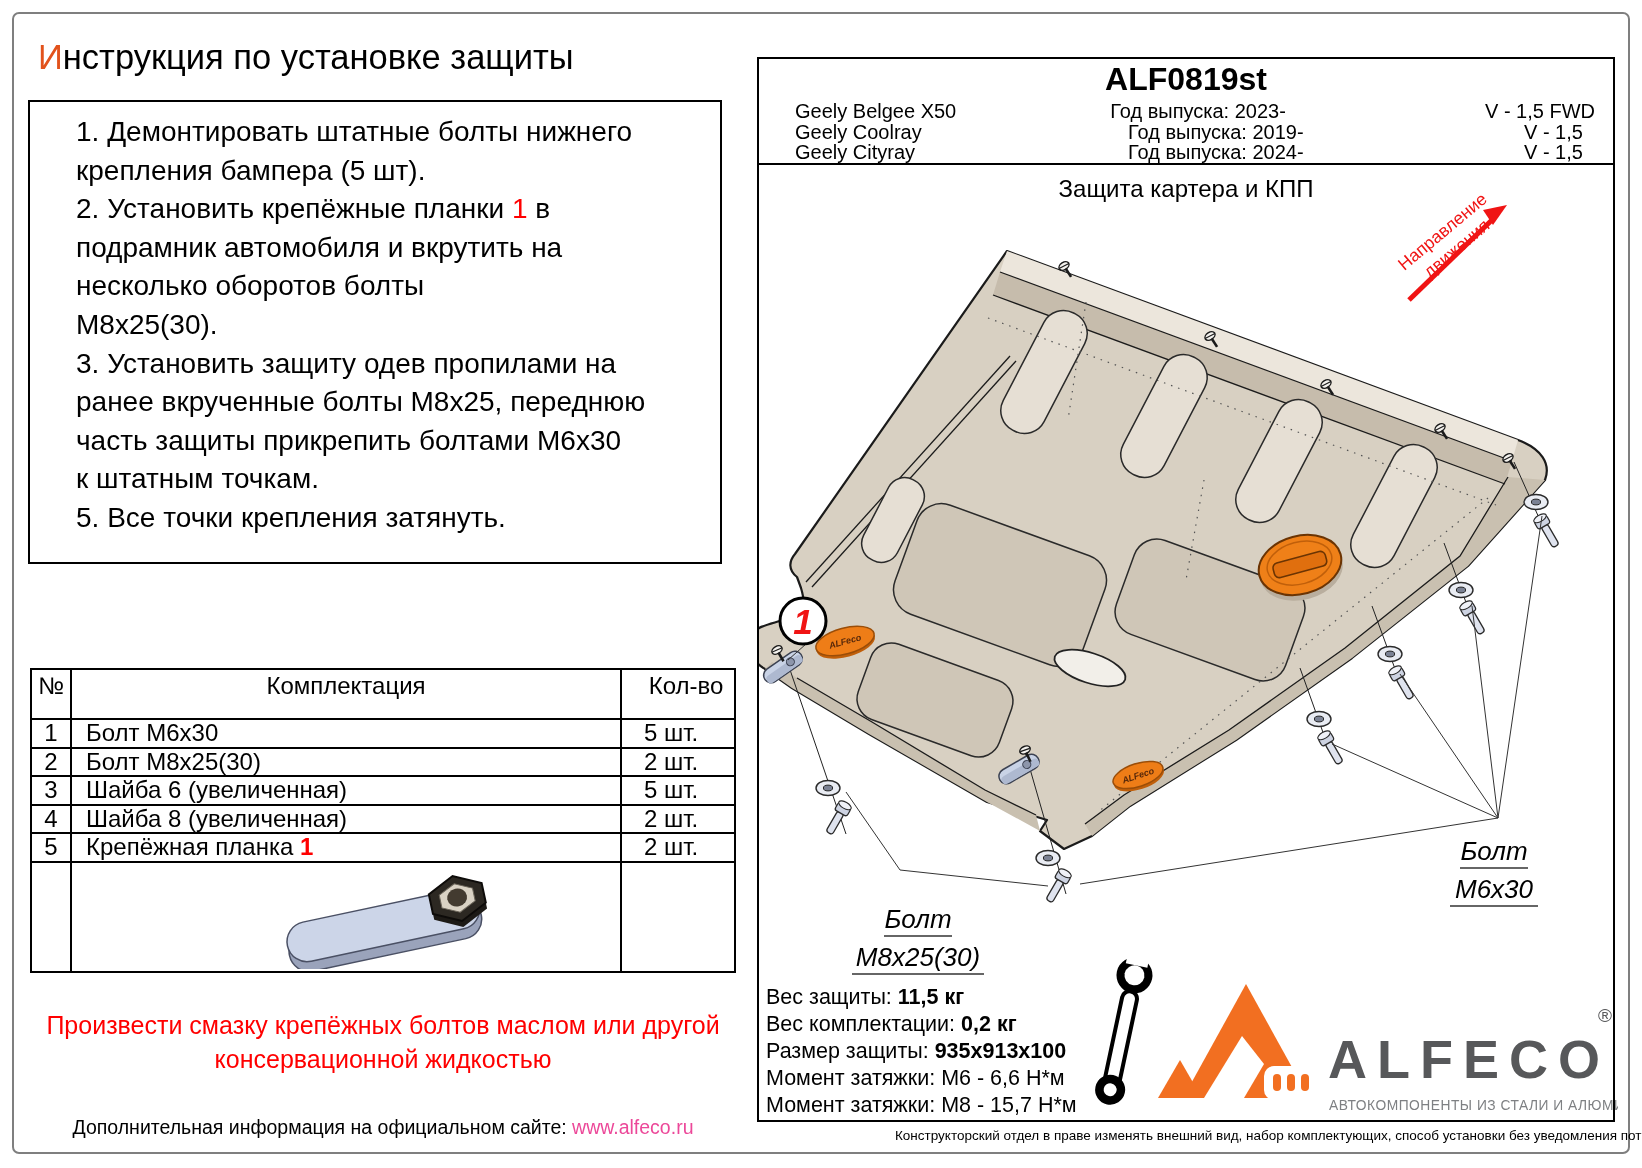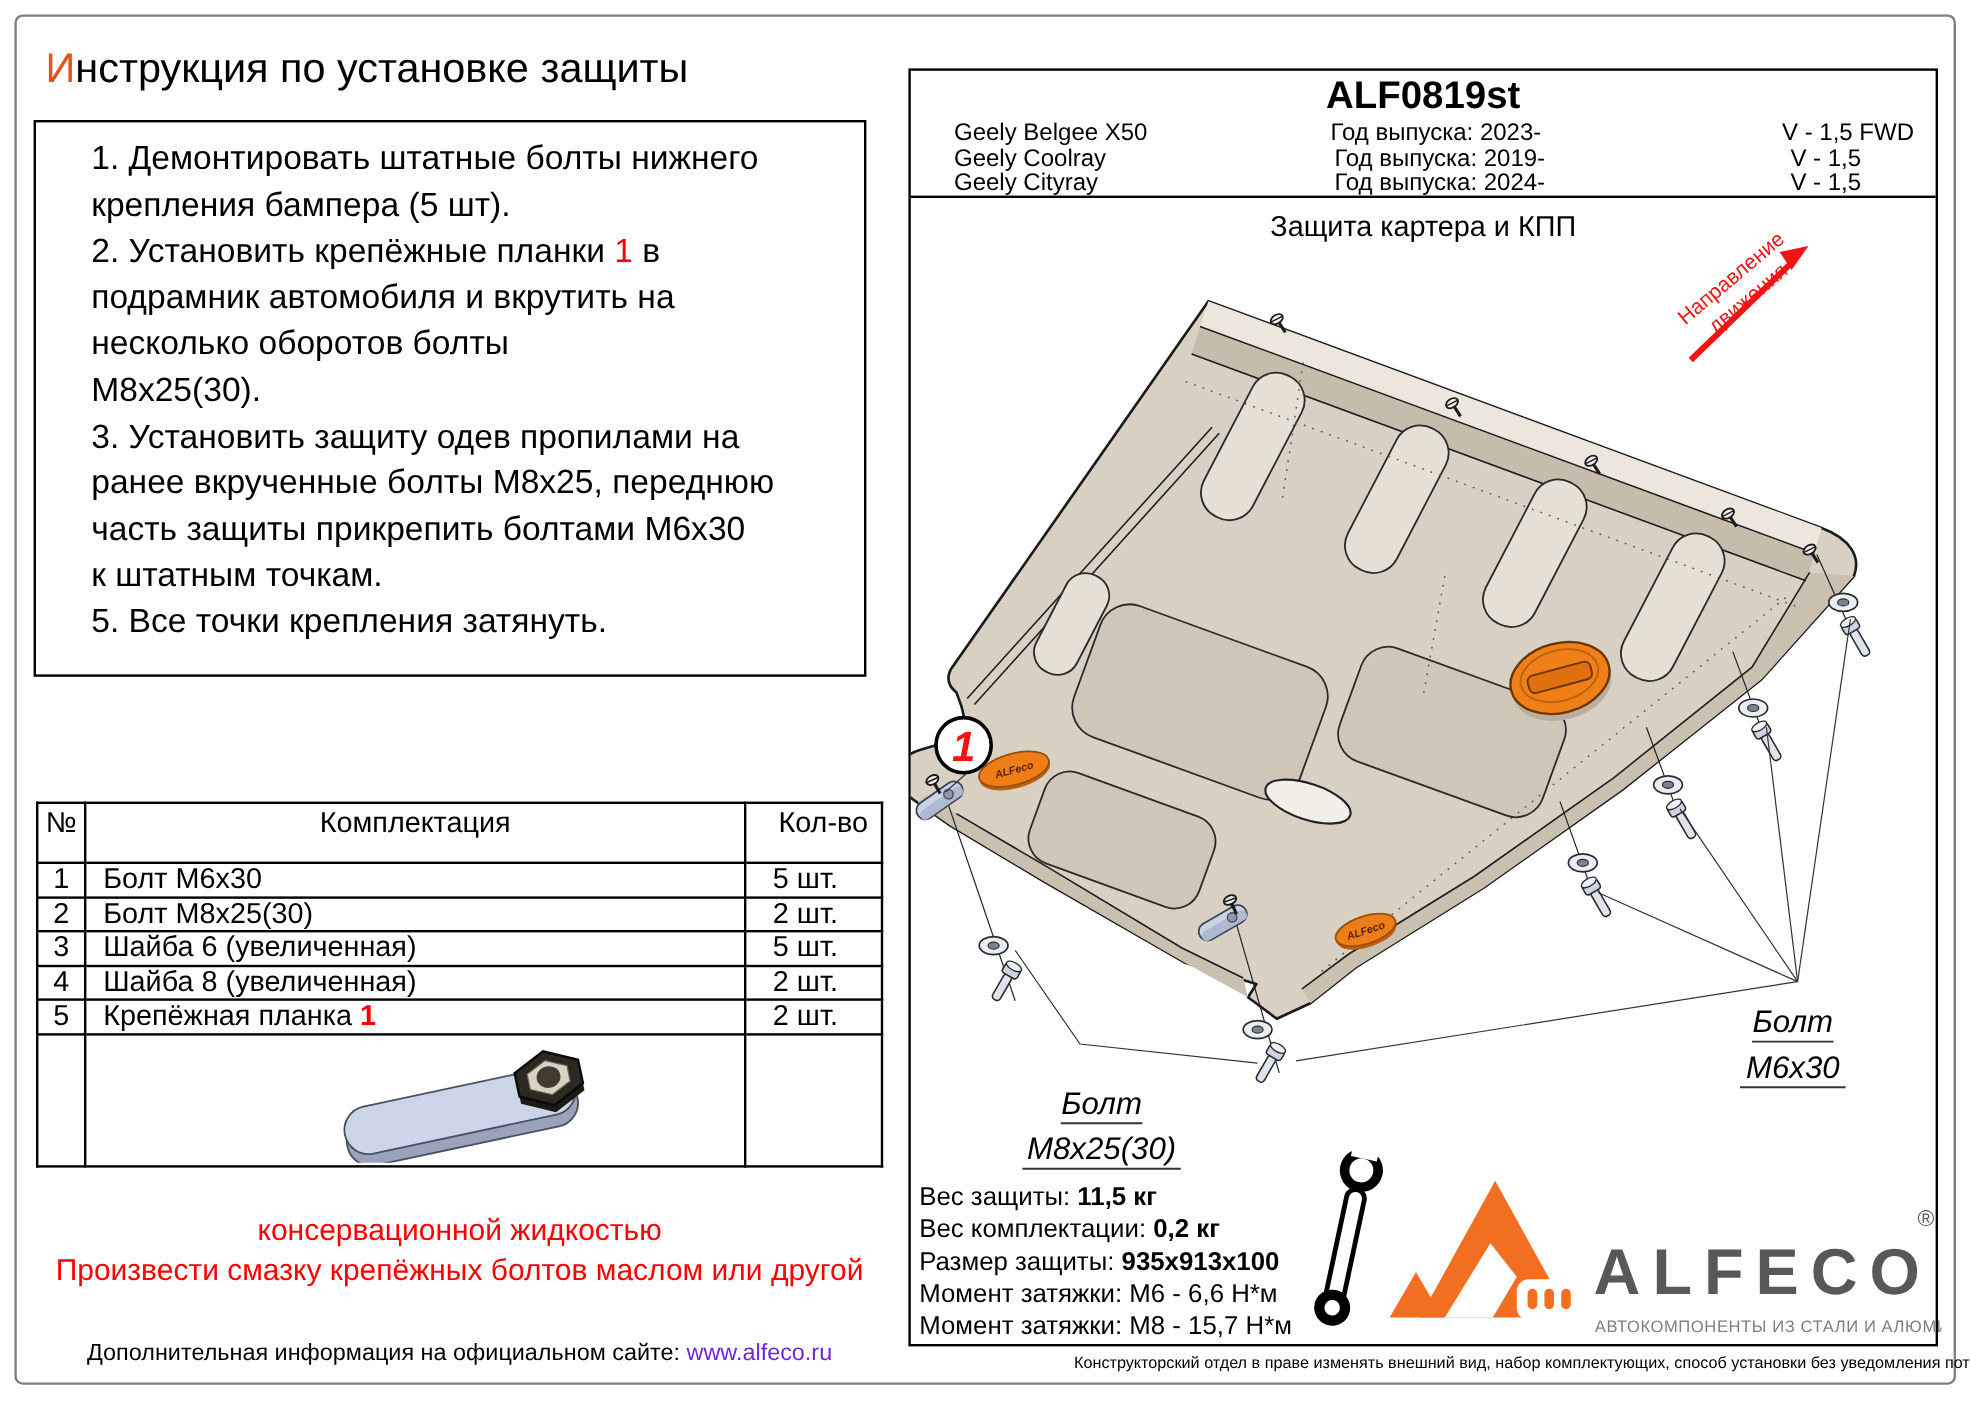--- a/index.html
+++ b/index.html
@@ -26,27 +26,27 @@
   .parts-table th.qty{text-align:center;}
   .parts-table td.qty{padding-left:22px;text-align:left;}
   .parts-table td.name{padding-left:14px;}
   .parts-table tr.body-row{height:28.5px;}
   .parts-table tr.body-row td{line-height:26px;}
   .parts-table tr.img-row td{height:108px;}
   .imgcell{text-align:left;}
   .imgcell svg{margin-left:168px;display:inline-block;vertical-align:top;}
   .warning{left:30px;top:1008px;width:706px;text-align:center;color:#ff0000;font-size:25px;line-height:34px;}
   .site-note{left:30px;top:1116px;width:706px;text-align:center;font-size:19.5px;}
-  .site-note .link{color:#6d28d9;text-align:center;}
+  .site-note .link{color:#ec4899;text-align:center;}
   
   .right-panel{left:757px;top:57px;width:854px;height:1061px;border:2px solid #000;}
   .header-section{position:absolute;left:0;top:0;width:100%;height:104px;border-bottom:2px solid #000;}
   .product-code{position:absolute;left:0;top:2px;width:100%;text-align:center;font-size:32px;font-weight:bold;}
   .model-list{position:absolute;left:36px;top:42px;width:800px;}
-  .model-row{display:flex;font-size:20px;line-height:20.5px;white-space:nowrap;}
+  .model-row{display:flex;font-size:20px;line-height:20.5px;white-space:nowrap;gap:16px;}
   .m-name{width:317px;}
   .m-year{width:380px;}
   .m-engine{flex:1;}
   .drawing-svg{position:absolute;left:759px;top:165px;width:854px;height:820px;}
   svg{font-family:"Liberation Sans",sans-serif;}
   .dtitle{font-size:24px;text-anchor:middle;fill:#000;}
   .dir{font-size:17.5px;fill:#f01414;text-anchor:middle;}
   .dir-arrow{stroke:#f01414;stroke-width:5;}
   .plate-main{fill:#d8d0c2;stroke:#1b1b1b;stroke-width:2.2;stroke-linejoin:round;}
   .rib{fill:#e6dfd4;stroke:#2a2a2a;stroke-width:1.5;}
@@ -144,22 +144,22 @@
             </g>
           </g>
         </svg>
       </td>
       <td class="qty"></td>
     </tr>
   </tbody>
 </table>
 
 <div class="abs warning">
+  <div>Произвести смазку крепёжных болтов маслом или другой</div>
   <div>консервационной жидкостью</div>
-  <div>Произвести смазку крепёжных болтов маслом или другой</div>
 </div>
 
 <div class="abs site-note"><span>Дополнительная информация на официальном сайте: </span><span class="link">www.alfeco.ru</span></div>
 
 <div class="abs right-panel">
   <div class="header-section">
     <div class="product-code">ALF0819st</div>
     <div class="model-list">
         <div class="model-row">
           <span class="m-name">Geely Belgee X50</span>

